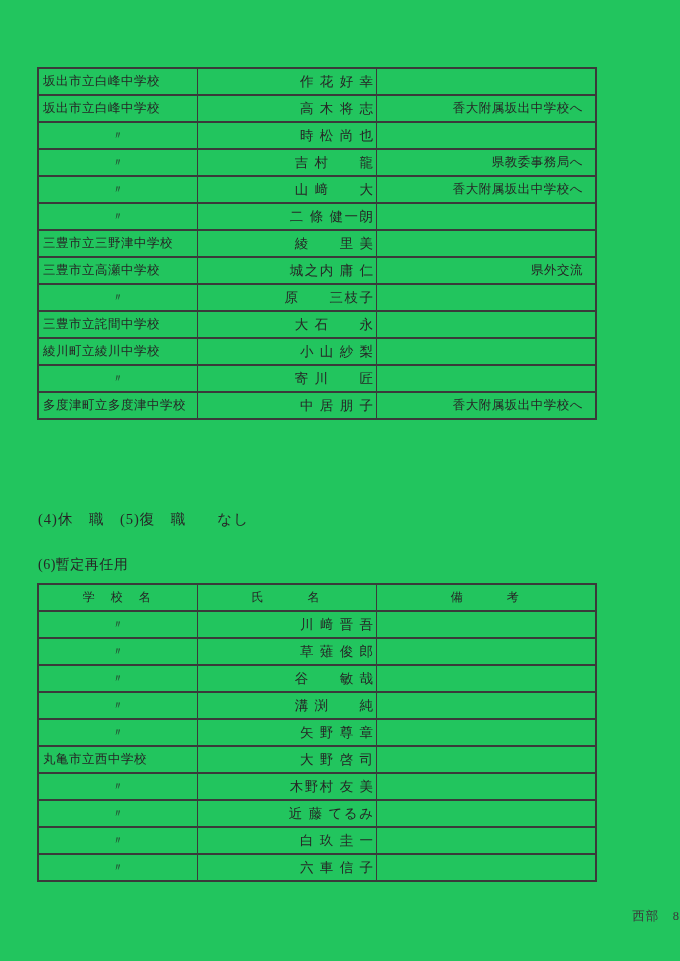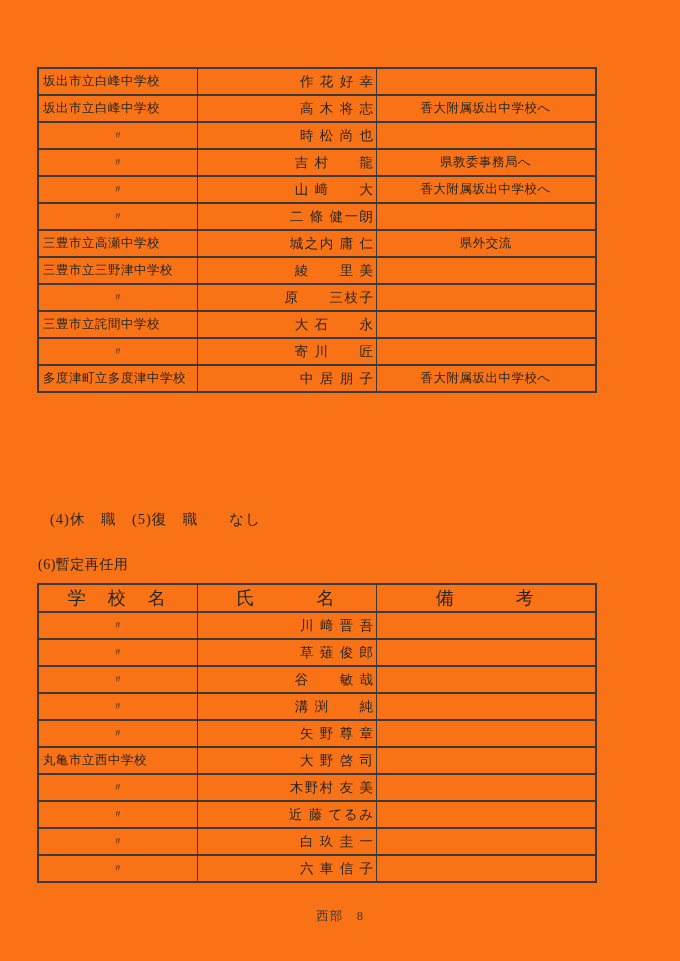--- a/index.html
+++ b/index.html
@@ -4,21 +4,21 @@
 <style>
   html, body {
     margin: 0;
     padding: 0;
     background: #e9e9e9;
   }
   .page {
     position: relative;
     width: 680px;
     height: 961px;
-    background: #f97316;
+    background: #22c55e;
     font-family: "Liberation Serif", "DejaVu Serif", serif;
     color: #262626;
     overflow: hidden;
   }
   table.roster {
     position: absolute;
     border-collapse: collapse;
     table-layout: fixed;
     border: 2px solid #3a3a3a;
   }
@@ -30,21 +30,21 @@
   .roster td, .roster th {
     border: 1px solid #3a3a3a;
     border-top-width: 2px;
     border-bottom-width: 2px;
     height: 23px;
     overflow: hidden;
     vertical-align: middle;
   }
   .roster th {
     font-weight: normal;
-    font-size: 18px;
+    font-size: 12px;
     text-align: center;
     letter-spacing: 2px;
     white-space: pre;
   }
   .roster td.school {
     text-align: left;
     padding: 1px 4px;
     font-size: 12.5px;
     letter-spacing: 0.5px;
     white-space: pre-line;
@@ -55,50 +55,49 @@
     font-size: 11px;
     letter-spacing: 0;
   }
   .roster td.name {
     text-align: right;
     font-size: 13.5px;
     letter-spacing: 1.5px;
     white-space: pre;
   }
   .roster td.remark {
-    text-align: center;
-    padding: 1px 18px;
+    text-align: right;
+    padding: 1px 12px;
     font-size: 12.5px;
     letter-spacing: 0.5px;
     white-space: pre;
   }
   .roster tr.tall td { height: 36px; }
   .note-line {
     position: absolute;
     left: 38px;
     top: 510px;
     font-size: 14.5px;
     letter-spacing: 1px;
     white-space: pre;
-    margin-left: 12px;
   }
   .section-title {
     position: absolute;
     left: 38px;
     top: 556px;
     font-size: 14px;
     letter-spacing: 0.5px;
     white-space: pre;
   }
   .page-footer {
     position: absolute;
     left: 0;
     top: 908px;
     width: 680px;
-    text-align: center;
+    text-align: right;
     font-size: 12.5px;
     letter-spacing: 1px;
     color: #3b3b3b;
     white-space: pre;
   }
 </style>
 </head>
 <body>
 
 <div class="page">
@@ -134,37 +133,42 @@
           <td class="school ditto">〃</td>
           <td class="name">山 﨑　　大</td>
           <td class="remark">香大附属坂出中学校へ</td>
         </tr>
         <tr>
           <td class="school ditto">〃</td>
           <td class="name">二 條 健一朗</td>
           <td class="remark"></td>
         </tr>
         <tr>
+          <td class="school">三豊市立三野津中学校</td>
+          <td class="name">綾　　里 美</td>
+          <td class="remark"></td>
+        </tr>
+        <tr>
           <td class="school">三豊市立高瀬中学校</td>
           <td class="name">城之内 庸 仁</td>
           <td class="remark">県外交流</td>
         </tr>
         <tr>
-          <td class="school">三豊市立三野津中学校</td>
-          <td class="name">綾　　里 美</td>
-          <td class="remark"></td>
-        </tr>
-        <tr>
           <td class="school ditto">〃</td>
           <td class="name">原　　三枝子</td>
           <td class="remark"></td>
         </tr>
         <tr>
           <td class="school">三豊市立詫間中学校</td>
           <td class="name">大 石　　永</td>
+          <td class="remark"></td>
+        </tr>
+        <tr>
+          <td class="school">綾川町立綾川中学校</td>
+          <td class="name">小 山 紗 梨</td>
           <td class="remark"></td>
         </tr>
         <tr>
           <td class="school ditto">〃</td>
           <td class="name">寄 川　　匠</td>
           <td class="remark"></td>
         </tr>
         <tr>
           <td class="school">多度津町立多度津中学校</td>
           <td class="name">中 居 朋 子</td>

